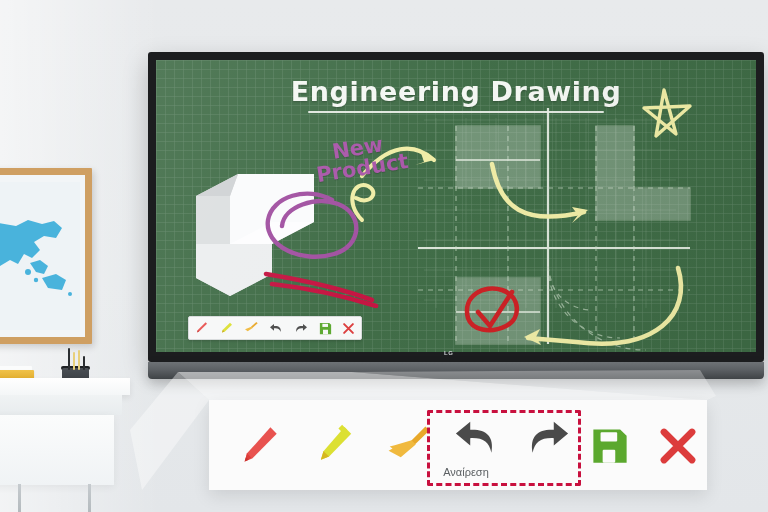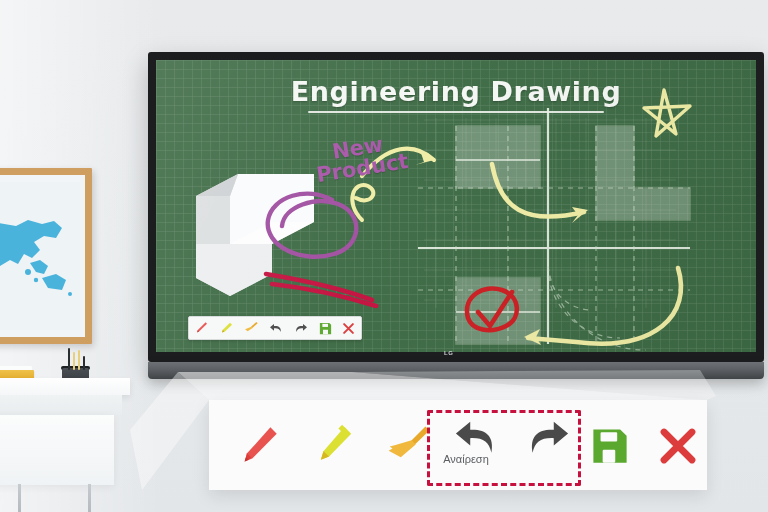--- a/index.html
+++ b/index.html
@@ -339,15 +339,15 @@
     </div>
 
     <div class="tool" style="left:441px;top:18px;width:56px;height:56px;">
       <svg width="42" height="42" viewBox="0 0 24 24">
         <path d="M4 4 L20 20 M20 4 L4 20" stroke="#dc3c3c" stroke-width="3.9" stroke-linecap="round"></path>
       </svg>
     </div>
   </div>
 
   <div class="dash-box"></div>
-  <div class="undo-lbl" style="position:absolute;left:430px;top:453px;width:72px;text-align:center;">Αναίρεση</div>
+  <div class="undo-lbl" style="position:absolute;left:430px;top:466px;width:72px;text-align:center;">Αναίρεση</div>
 
 </div>
 
 </body></html>

